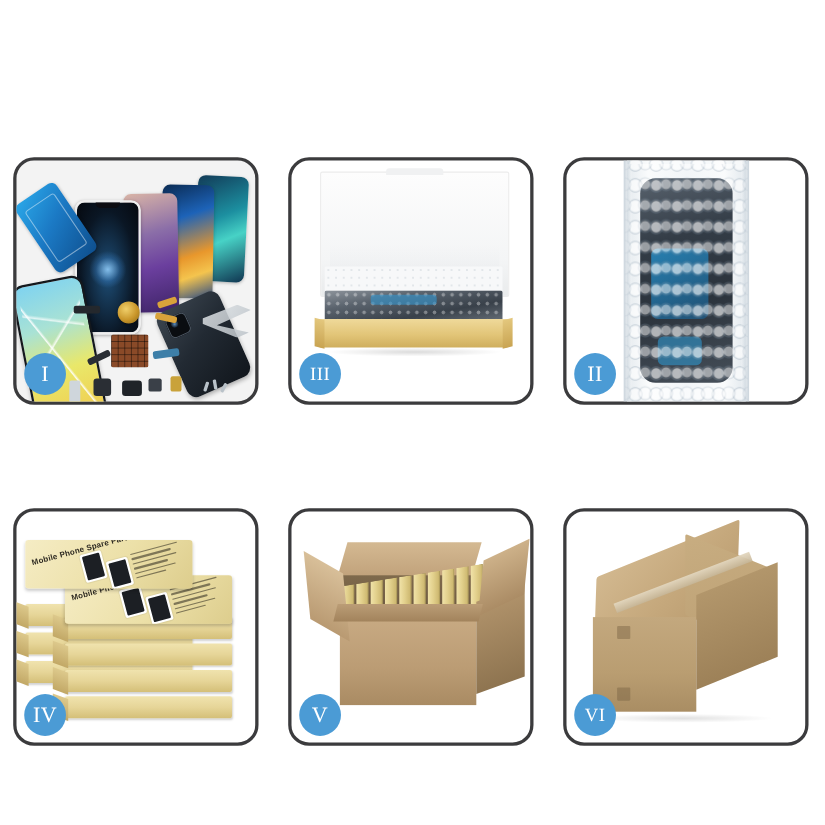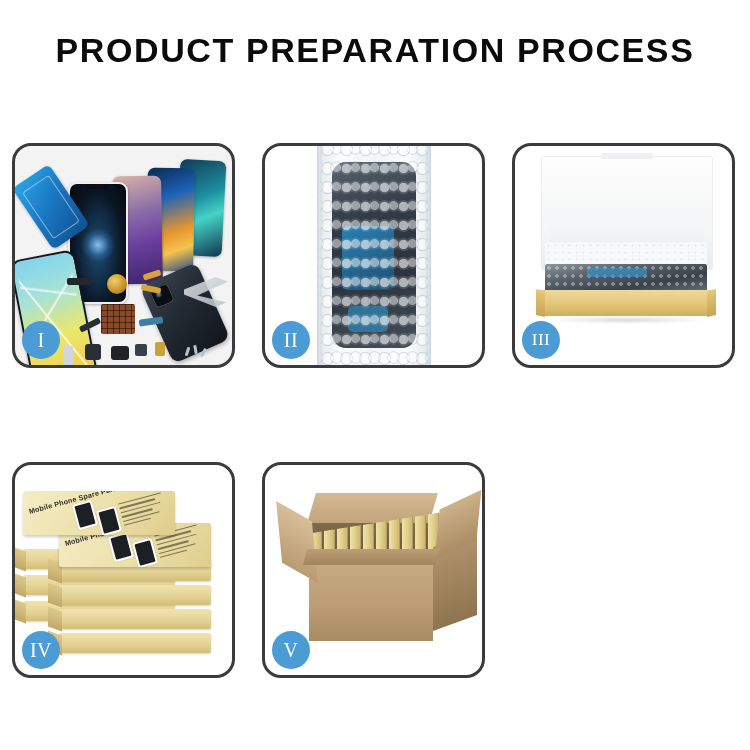--- a/index.html
+++ b/index.html
@@ -580,21 +580,20 @@
     position: absolute;
     left: 26px; bottom: 18px;
     width: 160px; height: 8px;
     background: radial-gradient(ellipse, rgba(0,0,0,.12), rgba(0,0,0,0) 72%);
   }
 </style>
 </head>
 <body>
 
 <div class="header">
-  <div class="title">PRODUCT PREPARATION PROCESS</div>
 </div>
 
 <div class="grid">
 
   <div class="panel p1">
     <div class="stage">
       <div class="ph ph-teal"></div>
       <div class="ph ph-blue"></div>
       <div class="ph ph-purple"></div>
       <div class="ph ph-black">
@@ -620,41 +619,41 @@
       <div class="tweezer"></div>
       <div class="screws">
         <i></i>
           <i></i>
           <i></i>
       </div>
     </div>
     <div class="badge">I</div>
   </div>
 
+  <div class="panel p3">
+    <div class="stage">
+      <div class="mbox-lid"></div>
+      <div class="mbox-foam"></div>
+      <div class="mbox-inner"></div>
+      <div class="mbox-base"></div>
+      <div class="mbox-shadow"></div>
+    </div>
+    <div class="badge wide">III</div>
+  </div>
+
   <div class="panel p2">
     <div class="stage">
       <div class="wrap-sleeve"></div>
       <div class="wrap-phone"></div>
       <div class="bubbles"></div>
       <div class="bubbles2"></div>
       <div class="sleeve-edge l"></div>
       <div class="sleeve-edge r"></div>
     </div>
     <div class="badge">II</div>
-  </div>
-
-  <div class="panel p3">
-    <div class="stage">
-      <div class="mbox-lid"></div>
-      <div class="mbox-foam"></div>
-      <div class="mbox-inner"></div>
-      <div class="mbox-base"></div>
-      <div class="mbox-shadow"></div>
-    </div>
-    <div class="badge wide">III</div>
   </div>
 
   <div class="panel p4">
     <div class="stage">
       <div class="stack">
 
         <div class="ybox" style="left:0px; top:66px;">
             <span class="side"></span>
           </div>
         <div class="ybox" style="left:0px; top:92px;">
@@ -737,14 +736,27 @@
       </div>
       <div class="carton-body"></div>
       <div class="carton-side"></div>
       <div class="flap left"></div>
       <div class="flap right"></div>
       <div class="flap front"></div>
     </div>
     <div class="badge">V</div>
   </div>
 
+  <div class="panel p6">
+    <div class="stage">
+      <div class="sealed-top"></div>
+      <div class="sealed-top2"></div>
+      <div class="sealed-tape"></div>
+      <div class="sealed-front"></div>
+      <div class="sealed-right"></div>
+      <div class="tab" style="left:46px; top:104px;"></div>
+      <div class="tab" style="left:46px; top:160px;"></div>
+      <div class="sealed-shadow"></div>
+    </div>
+    <div class="badge wide">VI</div>
+  </div>
 
 </div>
 
 </body></html>

